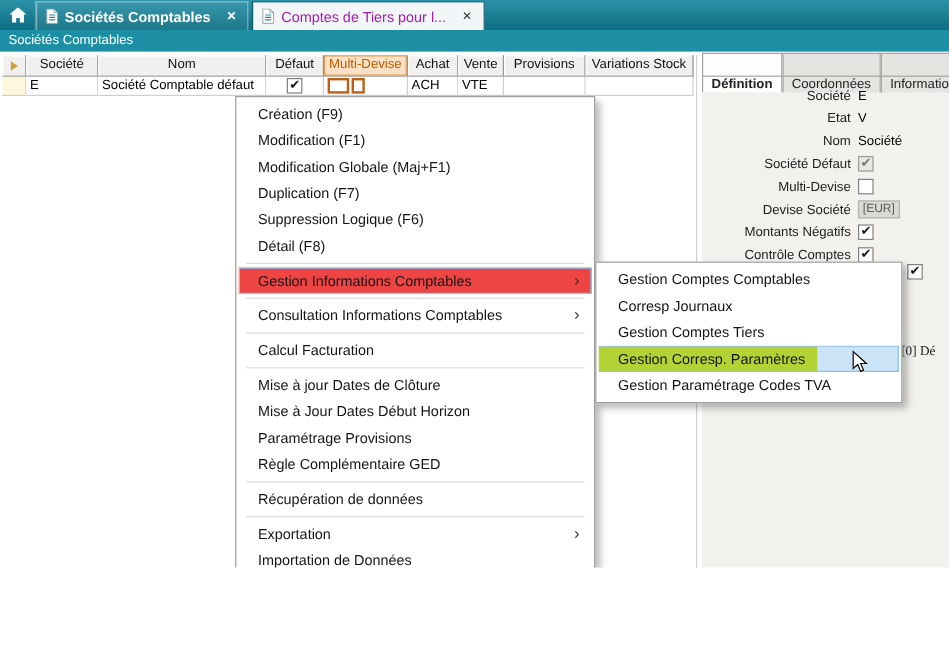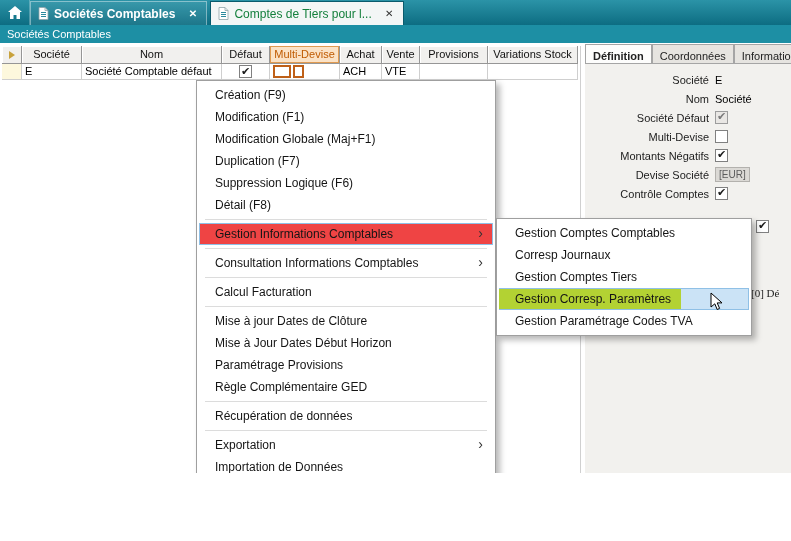--- a/index.html
+++ b/index.html
@@ -7,21 +7,21 @@
   .screen { position:relative; width:791px; height:473px; overflow:hidden; background:#fff; }
 
   
   .tabbar { position:absolute; left:0; top:0; width:791px; height:25px;
             background:linear-gradient(#2b93a7,#0d6d82); display:flex; align-items:stretch; }
   .home { width:30px; display:flex; align-items:center; justify-content:center;
           border-right:1px solid rgba(255,255,255,.25); cursor:pointer; }
   .tab { display:flex; align-items:center; gap:5px; padding:0 7px; font-size:12px; margin-top:1px; cursor:pointer; }
   .tab.active { color:#fff; font-weight:700; background:rgba(255,255,255,.07);
                 border:1px solid rgba(255,255,255,.4); border-bottom:none; }
-  .tab.inactive { background:#f3f6f6; color:#15803d; border:1px solid #0a5b6d; border-bottom:none; margin-left:3px;text-align:center; }
+  .tab.inactive { background:#f3f6f6; color:#a21caf; border:1px solid #0a5b6d; border-bottom:none; margin-left:3px;text-align:center; }
   .tab-close { margin-left:6px; width:13px; text-align:center; font-size:10px; }
   .tab-close::before { content:"✕"; }
   .tab.active .tab-close { color:#fff; }
   .tab.inactive .tab-close { color:#333; }
 
   
   .titlebar { position:absolute; left:0; top:25px; width:791px; height:18px;
               background:#1d8fa4; color:#fff; font-size:11px; line-height:18px; padding-left:7px; }
 
   
@@ -64,21 +64,21 @@
   .arrow::before { content:"›"; font-size:14px; color:#333; }
   .msep { height:1px; background:#dcdcdc; margin:3px 6px; }
   .smi.hl { padding-left:0; background:#cbe3f6; box-shadow:inset 0 0 0 1px #8fc0e6; }
   .smi.hl .green { display:inline-block; background:#b3d233; height:20px; line-height:20px;
                    margin-top:1px; padding:0 10px 0 16px; }
 
   
   .panel { position:absolute; left:585px; top:44px; width:206px; height:488px;
            background:#f2f1ee; font-size:11px; }
   .ptabs { display:flex; height:19px; }
-  .ptab { padding:2px 7px; line-height:18px; background:#e6e4e0; color:#222;
+  .ptab { padding:16px 7px; line-height:18px; background:#e6e4e0; color:#222;
           border:1px solid #a5a5a5; border-bottom:none; white-space:nowrap; cursor:pointer; }
   .ptab.active { background:#fdfdfc; font-weight:700; }
   .pbody { position:absolute; left:0; right:0; top:19px; bottom:0;
            border-top:1px solid #a5a5a5; padding-top:6px; }
   .fld { display:flex; align-items:center; height:19px; }
   .lbl { width:130px; text-align:right; padding-right:6px; color:#1c1c1c; }
   .val { color:#000; white-space:nowrap; overflow:hidden; }
   .chip { background:#dbd9d5; border:1px solid #b3b1ad; color:#5c5c5c;
           padding:0 3px; line-height:13px; font-size:10px; }
   .remnant-cb { position:absolute; left:171px; top:176px; }
@@ -164,38 +164,42 @@
       <div class="ptab active">Définition</div>
       <div class="ptab">Coordonnées</div>
       <div class="ptab">Information</div>
     </div>
     <div class="pbody">
       <div class="fld">
         <span class="lbl">Société</span>
         <span class="val">E</span>
       </div>
       <div class="fld">
+        <span class="lbl">Etat</span>
+        <span class="val">V</span>
+      </div>
+      <div class="fld">
         <span class="lbl">Nom</span>
         <span class="val">Société</span>
       </div>
       <div class="fld">
         <span class="lbl">Société Défaut</span>
         <span class="cb gray checked"></span>
       </div>
       <div class="fld">
         <span class="lbl">Multi-Devise</span>
         <span class="cb"></span>
       </div>
       <div class="fld">
+        <span class="lbl">Devise Société</span>
+        <span class="chip">[EUR]</span>
+      </div>
+      <div class="fld">
         <span class="lbl">Montants Négatifs</span>
         <span class="cb checked"></span>
-      </div>
-      <div class="fld">
-        <span class="lbl">Devise Société</span>
-        <span class="chip">[EUR]</span>
       </div>
       <div class="fld">
         <span class="lbl">Contrôle Comptes</span>
         <span class="cb checked"></span>
       </div>
     </div>
     <span class="cb remnant-cb checked"></span>
     <span class="remnant-btn">[0] Dé</span>
   </div>
 

